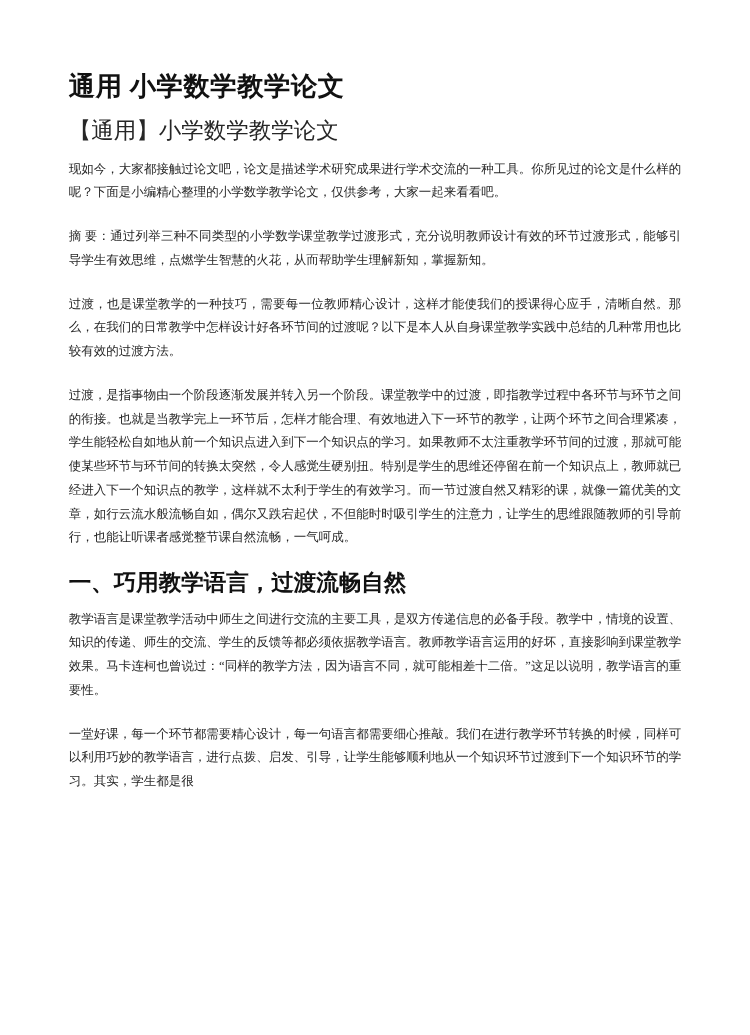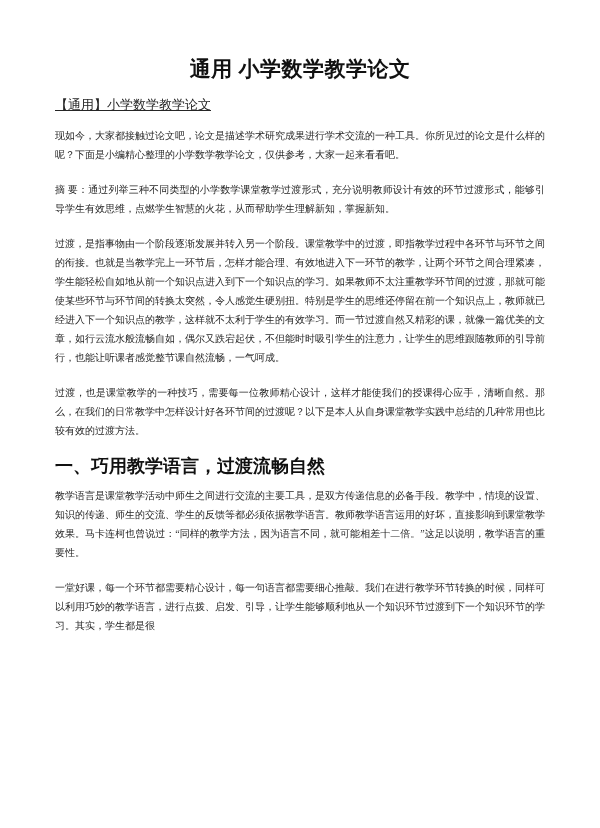--- a/index.html
+++ b/index.html
@@ -21,31 +21,30 @@
   }
   .print {
     font-size: 13px;
     line-height: 16px;
     color: #1f1f1f;
     cursor: pointer;
   }
   .title {
     font-size: 21px;
     font-weight: bold;
-    text-align: center;
+    text-align: left;
     color: #111111;
     margin: 16px 0 12px 0;
     line-height: 27px;
     letter-spacing: 0.5px;
   }
   .tagline {
-    font-size: 13px;
+    font-size: 18px;
     line-height: 19px;
     margin: 0 0 12px 0;
-    text-decoration: underline;
   }
   .para {
     font-size: 10px;
     line-height: 19px;
     text-align: justify;
     text-justify: inter-ideograph;
     margin: 0 0 16px 0;
     word-break: break-all;
   }
   .h-sec {
@@ -71,22 +70,22 @@
   <h1 class="title">通用 小学数学教学论文</h1>
 
   <p class="tagline">【通用】小学数学教学论文</p>
 
   <p class="para">现如今，大家都接触过论文吧，论文是描述学术研究成果进行学术交流的一种工具。你所见过的论文是什么样的呢？下面是小编精心整理的小学数学教学论文，仅供参考，大家一起来看看吧。</p>
 
 
   <p class="para">摘 要：通过列举三种不同类型的小学数学课堂教学过渡形式，充分说明教师设计有效的环节过渡形式，能够引导学生有效思维，点燃学生智慧的火花，从而帮助学生理解新知，掌握新知。</p>
 
 
+  <p class="para">过渡，也是课堂教学的一种技巧，需要每一位教师精心设计，这样才能使我们的授课得心应手，清晰自然。那么，在我们的日常教学中怎样设计好各环节间的过渡呢？以下是本人从自身课堂教学实践中总结的几种常用也比较有效的过渡方法。</p>
+
   <p class="para">过渡，是指事物由一个阶段逐渐发展并转入另一个阶段。课堂教学中的过渡，即指教学过程中各环节与环节之间的衔接。也就是当教学完上一环节后，怎样才能合理、有效地进入下一环节的教学，让两个环节之间合理紧凑，学生能轻松自如地从前一个知识点进入到下一个知识点的学习。如果教师不太注重教学环节间的过渡，那就可能使某些环节与环节间的转换太突然，令人感觉生硬别扭。特别是学生的思维还停留在前一个知识点上，教师就已经进入下一个知识点的教学，这样就不太利于学生的有效学习。而一节过渡自然又精彩的课，就像一篇优美的文章，如行云流水般流畅自如，偶尔又跌宕起伏，不但能时时吸引学生的注意力，让学生的思维跟随教师的引导前行，也能让听课者感觉整节课自然流畅，一气呵成。</p>
-
-  <p class="para">过渡，也是课堂教学的一种技巧，需要每一位教师精心设计，这样才能使我们的授课得心应手，清晰自然。那么，在我们的日常教学中怎样设计好各环节间的过渡呢？以下是本人从自身课堂教学实践中总结的几种常用也比较有效的过渡方法。</p>
 
   <h3 class="h-sub">一、巧用教学语言，过渡流畅自然</h3>
 
   <p class="para">教学语言是课堂教学活动中师生之间进行交流的主要工具，是双方传递信息的必备手段。教学中，情境的设置、知识的传递、师生的交流、学生的反馈等都必须依据教学语言。教师教学语言运用的好坏，直接影响到课堂教学效果。马卡连柯也曾说过：“同样的教学方法，因为语言不同，就可能相差十二倍。”这足以说明，教学语言的重要性。</p>
 
   <p class="para">一堂好课，每一个环节都需要精心设计，每一句语言都需要细心推敲。我们在进行教学环节转换的时候，同样可以利用巧妙的教学语言，进行点拨、启发、引导，让学生能够顺利地从一个知识环节过渡到下一个知识环节的学习。其实，学生都是很</p>
 </div>
 
 </body></html>

